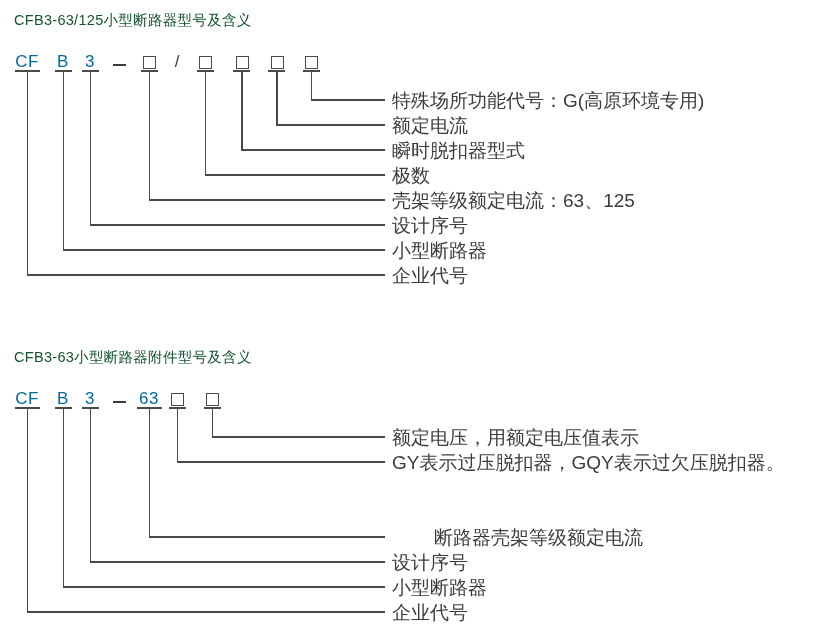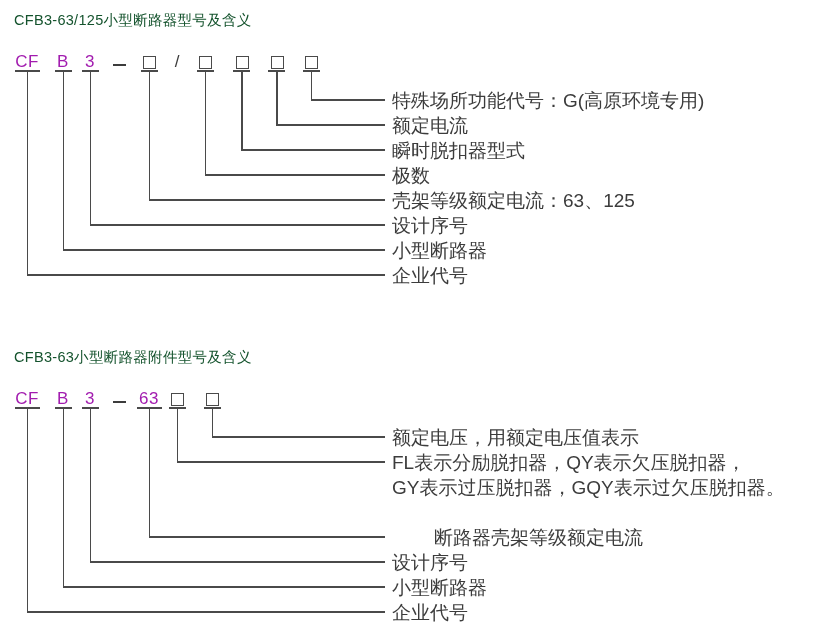--- a/index.html
+++ b/index.html
@@ -29,21 +29,21 @@
     white-space: nowrap;
   }
   .code-row {
     position: absolute;
     white-space: nowrap;
   }
   .seg {
     position: absolute;
     font-size: 17px;
     letter-spacing: 0.5px;
-    color: #a21caf;
+    color: #0369a1;
     text-align: center;
     white-space: nowrap;
   }
   .seg.plain {
     transform: translateX(-50%);
   }
   .box-glyph {
     position: absolute;
     width: 13px;
     height: 13px;
@@ -174,21 +174,20 @@
 
       <path d="M63.5 408 L63.5 587 L385 587"></path>
 
       <path d="M27.5 408 L27.5 612 L385 612"></path>
     </g>
   </svg>
 
   <div class="label" style="left:392px; top:425px;">额定电压，用额定电压值表示</div>
 
   <div class="label" style="left:392px; top:450px;">
-    <span class="cont">FL表示分励脱扣器，QY表示欠压脱扣器，</span>
     <span class="cont">GY表示过压脱扣器，GQY表示过欠压脱扣器。</span>
   </div>
 
   <div class="label" style="left:392px; top:525px;padding-left:42px;">断路器壳架等级额定电流</div>
   <div class="label" style="left:392px; top:550px;">设计序号</div>
   <div class="label" style="left:392px; top:575px;">小型断路器</div>
   <div class="label" style="left:392px; top:600px;">企业代号</div>
 </div>
 
 </body></html>

